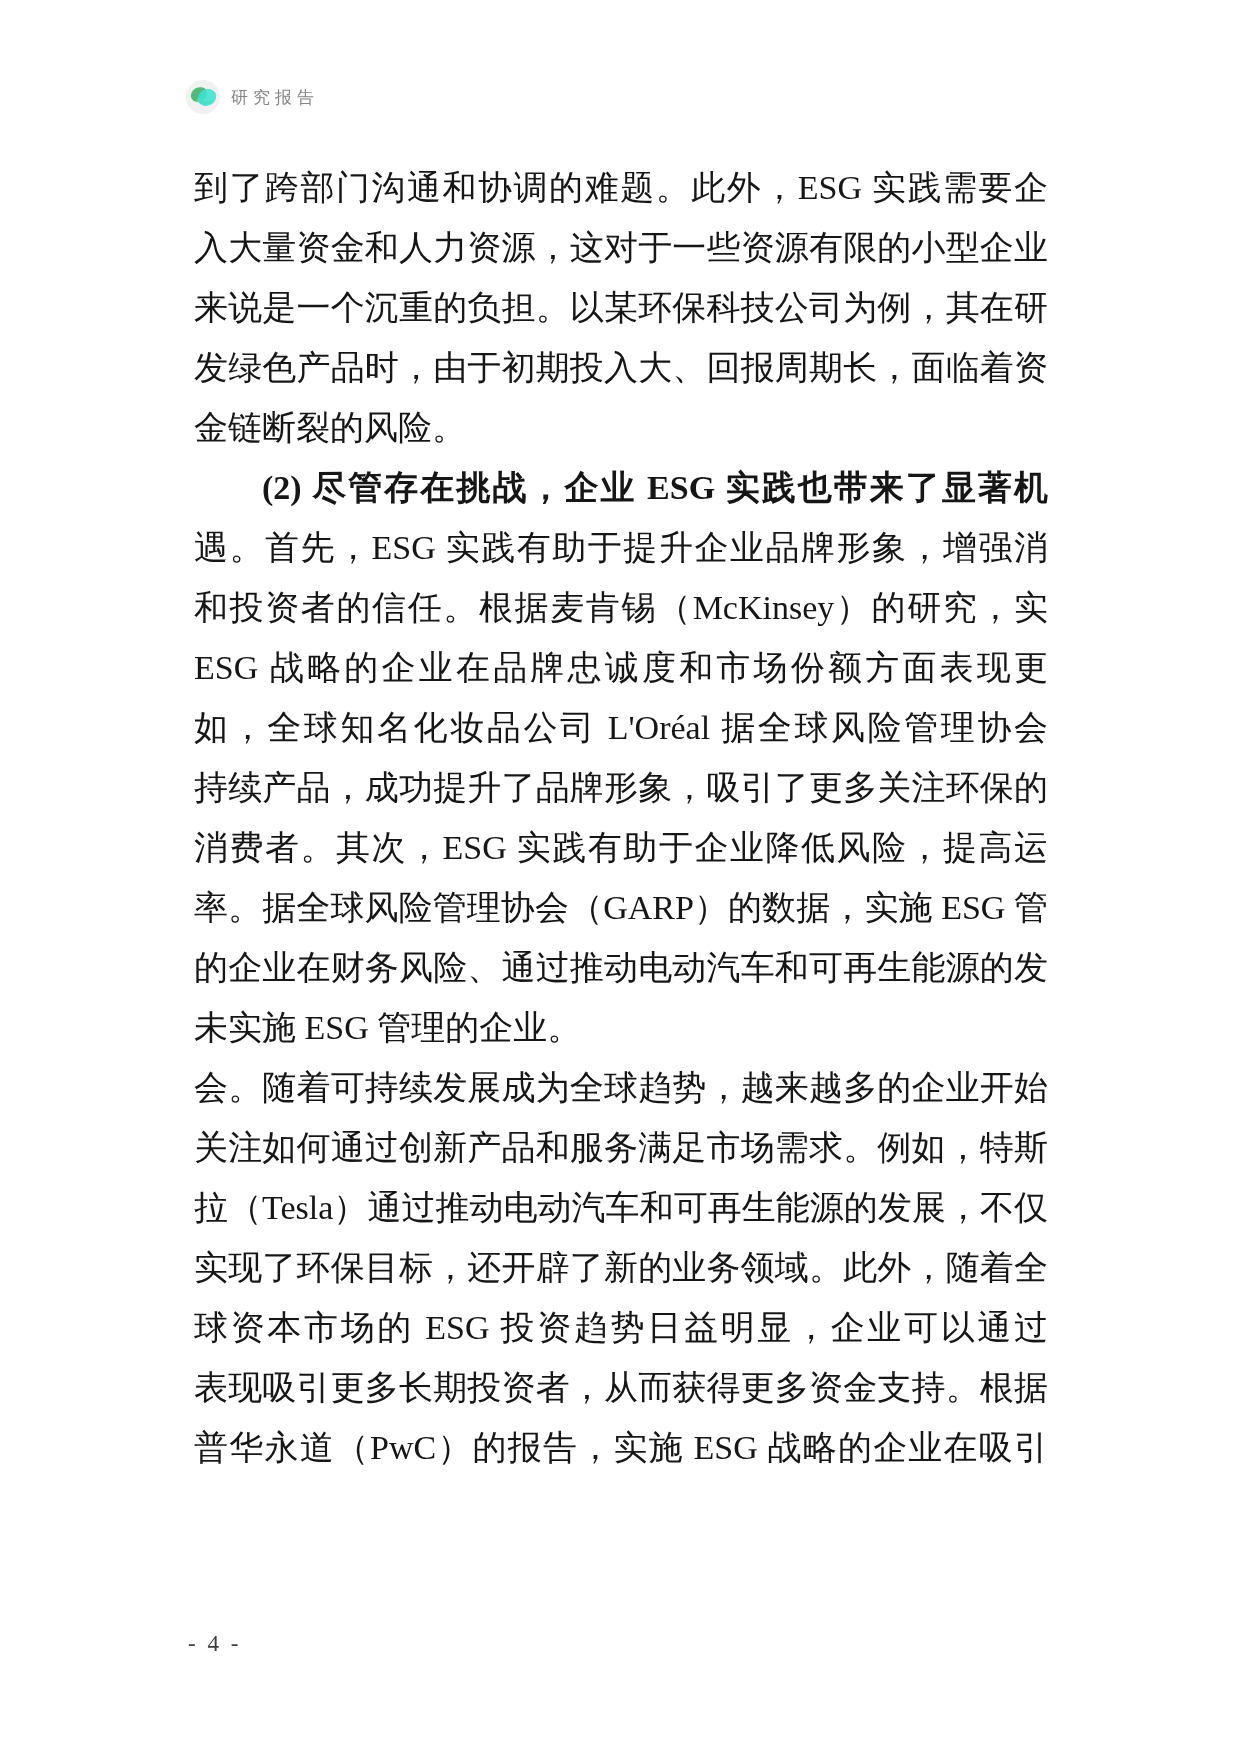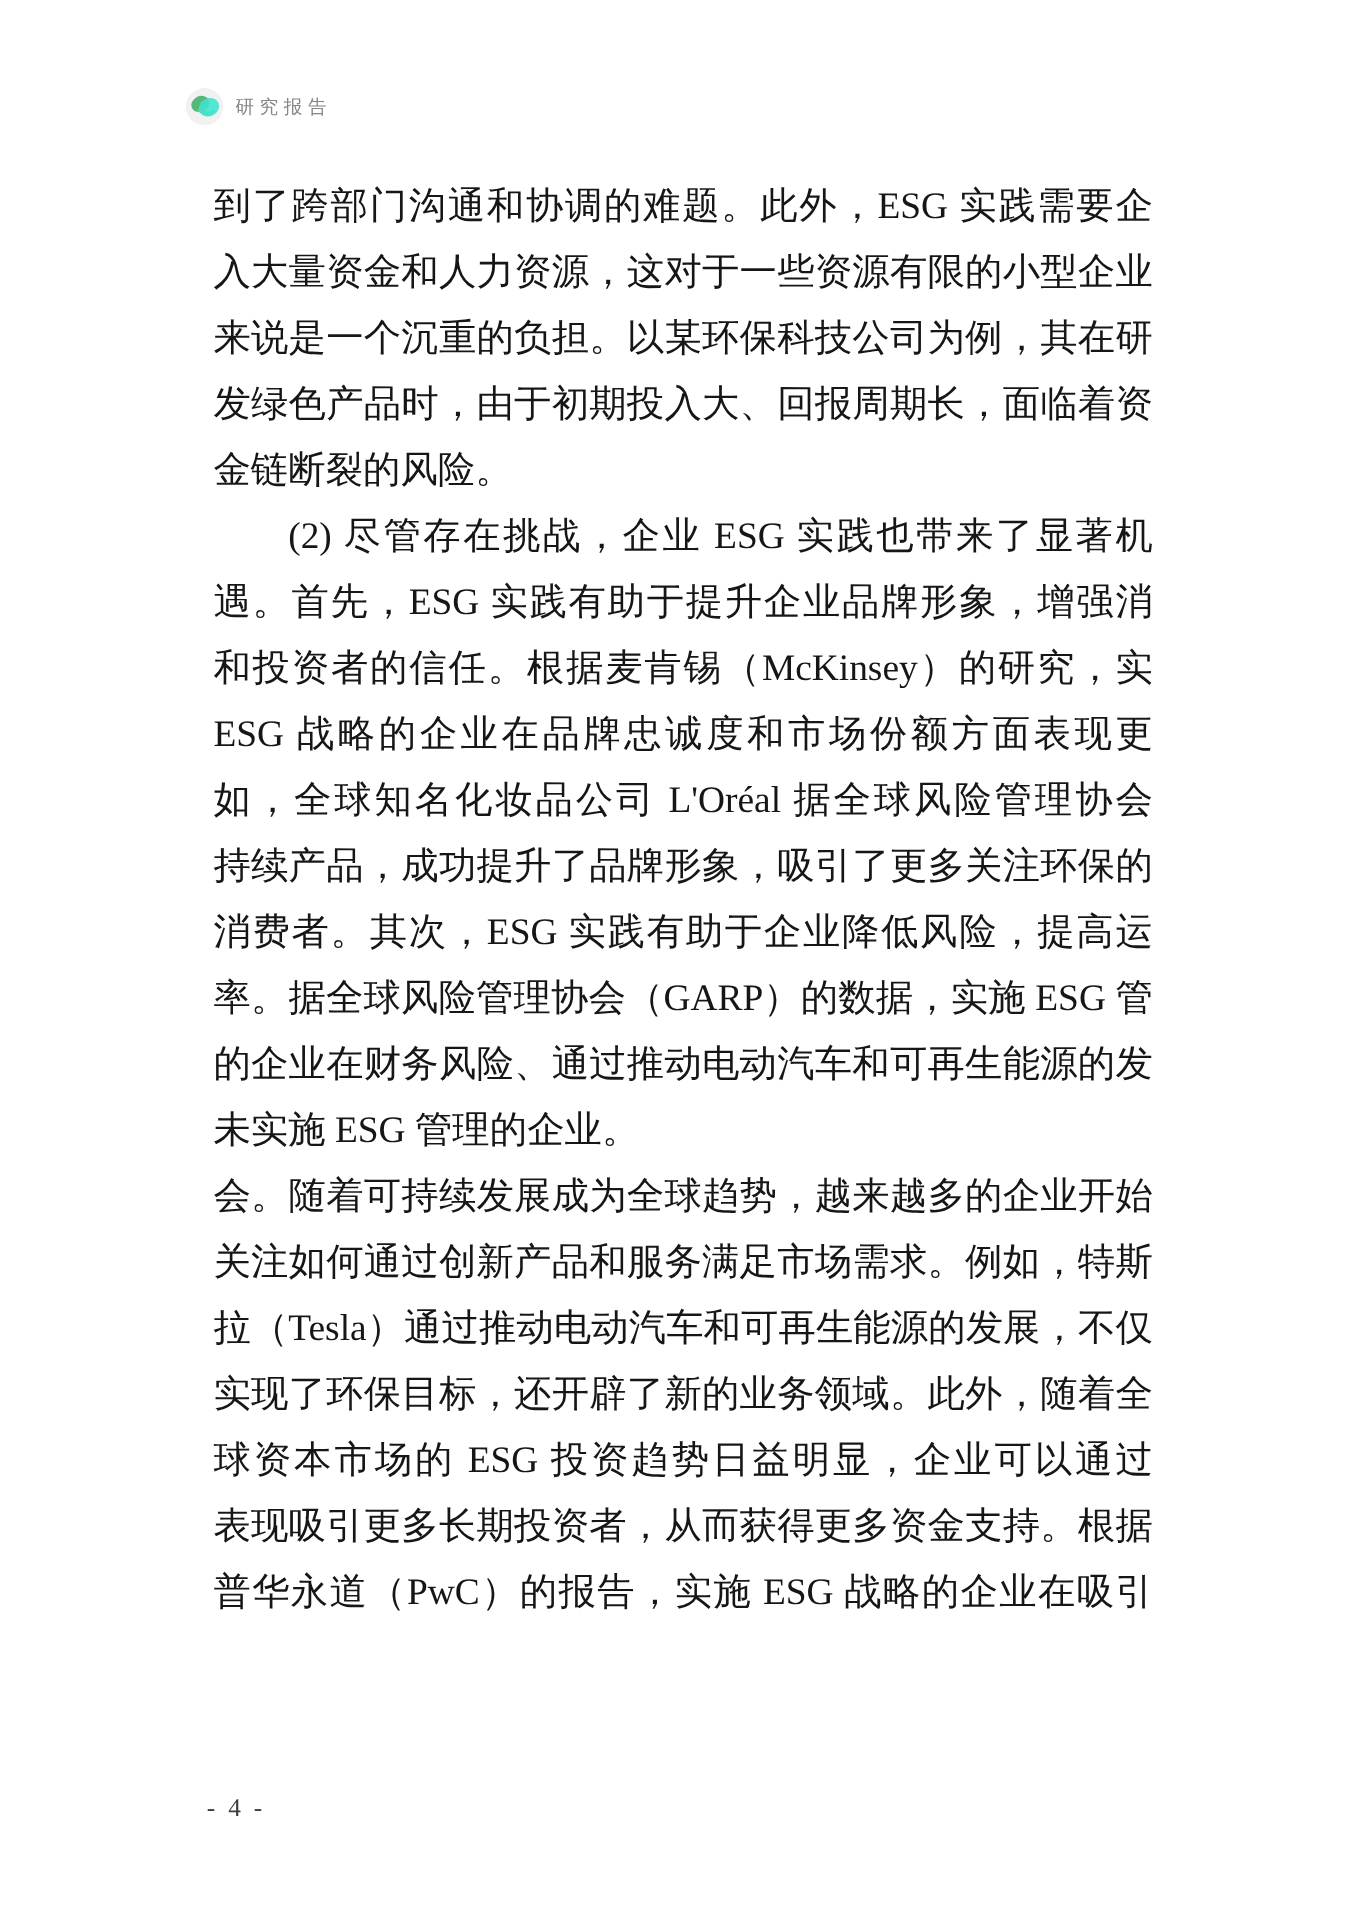--- a/index.html
+++ b/index.html
@@ -4,21 +4,21 @@
 <style>
   html,body{margin:0;padding:0;background:#ffffff;}
   body{
     position:relative;
     width:1240px;height:1753px;
     font-family:"Liberation Serif","DejaVu Serif",serif;
     color:#1b1b1b;
     overflow:hidden;
   }
   .header{
-    position:absolute;left:169px;top:80px;
+    position:absolute;left:186px;top:80px;
     display:flex;align-items:center;gap:11px;
   }
   .logo-icon{width:34px;height:34px;display:block;}
   .logo-text{
     font-size:17px;
     letter-spacing:5px;
     color:#858585;
     white-space:nowrap;
   }
   .body-text{
@@ -35,20 +35,21 @@
     white-space:normal;
     height:60px;
     overflow:hidden;
   }
   .line.no-justify{
     text-align:right;
     text-align-last:left;
   }
   .line.indent{
     text-indent:2em;
+    font-weight:bold;
   }
   .footer{
     position:absolute;left:188px;top:1631px;
     font-size:23px;
     letter-spacing:3px;
     color:#3d3d3d;
   }
 </style>
 </head>
 <body>

